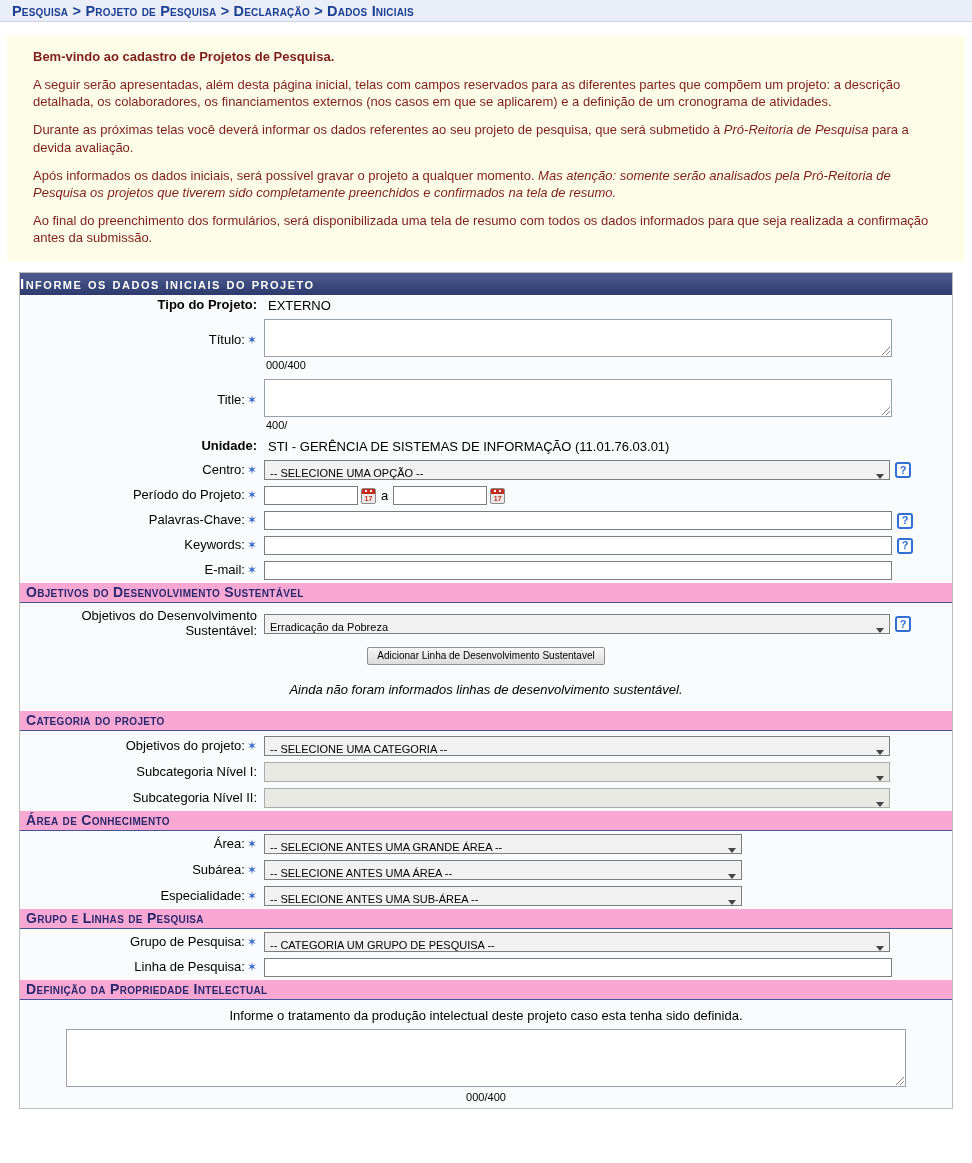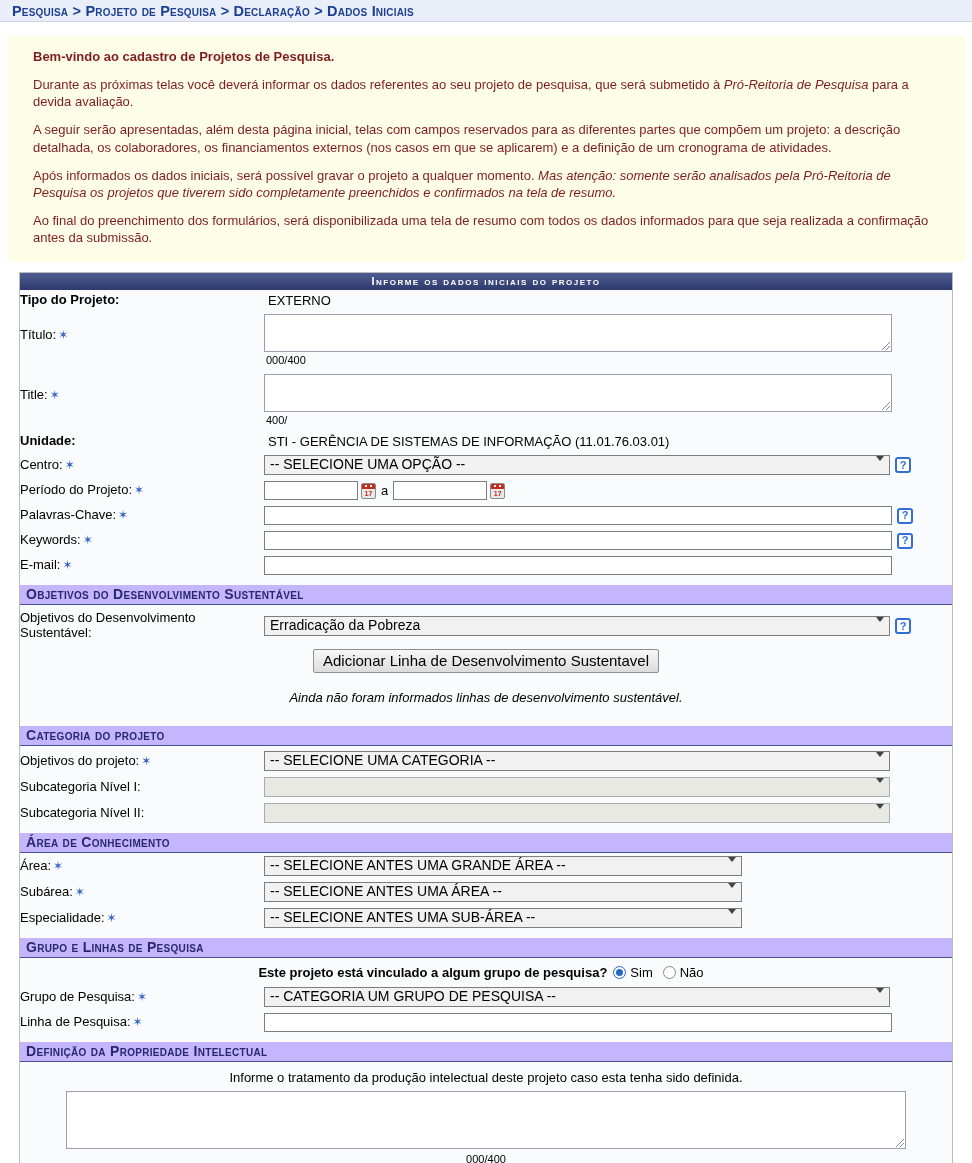--- a/index.html
+++ b/index.html
@@ -11,34 +11,34 @@
 
   
   .welcome { margin:14px 7px 10px 7px; background:#fdfde8; padding:12px 26px 16px 26px; font-size:13px; line-height:1.32; color:#7f1d1d; }
   .welcome p { margin-bottom:11px; }
   .welcome p:last-child { margin-bottom:0; }
   .w-title { font-weight:bold; }
   .it { font-style:italic; }
 
   
   .form-table { width:934px; margin:0 auto; border:1px solid #bdbdbd; background:#fafbfd; font-size:13px; }
-  .form-title { background:linear-gradient(#4d5c90,#2e3a6e); color:#fff; text-align:center; font-weight:bold; font-variant:small-caps; font-size:11px; letter-spacing:1.5px; padding:2px 0 3px; }
+  .form-title { background:linear-gradient(#4d5c90,#2e3a6e); color:#fff; font-weight:bold; font-variant:small-caps; font-size:15px; letter-spacing:1.5px; padding:2px 0 3px; }
 
   .row { display:flex; align-items:center; padding:3px 6px 3px 0; }
   .row.top { align-items:flex-start; }
-  .lbl { width:240px; flex-shrink:0; padding-right:3px; line-height:1.15; }
+  .lbl { width:240px; flex-shrink:0; text-align:right; padding-right:3px; line-height:1.15; }
   .lbl.b { font-weight:bold; }
   .star { color:#3565c6; font-size:12px; margin-left:2px; }
   .fld { flex:1; display:flex; align-items:center; padding-left:4px; }
   .fld.col { flex-direction:column; align-items:flex-start; }
   .val { padding-left:4px; }
 
   
   .txt { height:19px; border:1px solid #7d7d7d; background:#fff; font-size:12.5px; padding:0 3px; font-family:"Liberation Sans",sans-serif; }
-  .sel { height:20px; background:#f1f1f1; border:1px solid #7d7d7d; display:flex; align-items:flex-start; justify-content:space-between; padding:0 5px; font-size:14px; cursor:default;gap:11px; }
+  .sel { height:20px; background:#f1f1f1; border:1px solid #7d7d7d; display:flex; align-items:flex-end; justify-content:space-between; padding:0 5px; font-size:11px; cursor:default;gap:11px; }
   .sel .chev { width:0; height:0; border-left:4px solid transparent; border-right:4px solid transparent; border-top:5px solid #444; margin-left:6px; flex-shrink:0; }
   .sel.dis { background:#e9e9e4; border-color:#ababab; color:#888; }
   .w-full { width:626px; }
   .w-mid { width:478px; }
 
   .ta-wrap { position:relative; display:inline-block; }
   .ta { border:1px solid #9aa0ab; background:#fff; resize:none; display:block; font-family:"Liberation Sans",sans-serif; }
   .grip { position:absolute; right:2px; bottom:2px; width:10px; height:10px;
           background:repeating-linear-gradient(135deg, transparent 0 2px, #8a8a8a 2px 3px);
           clip-path:polygon(100% 0, 100% 100%, 0 100%); }
@@ -51,40 +51,40 @@
   .cal .dot { width:2px; height:2px; background:#fff; }
   .cal .cal-day { font-size:7px; color:#c62c1c; text-align:center; line-height:10px; font-weight:bold; }
 
   
   .radio { width:13px; height:13px; border-radius:50%; border:1px solid #8a8a8a; background:#fff; display:inline-block; position:relative; flex-shrink:0; cursor:pointer; }
   .radio.on { border:1.5px solid #2866c8; }
   .radio.on::after { content:""; position:absolute; inset:2px; border-radius:50%; background:#2866c8; }
   .radio-lbl { margin:0 10px 0 4px; }
 
   
-  .section { background:#c4b5fd; border-bottom:1px solid #44549b; color:#28286e; font-weight:bold; font-variant:small-caps; font-size:14px; padding:1px 6px 2px; letter-spacing:.3px;margin-top:7px; }
+  .section { background:#f9a8d4; border-bottom:1px solid #44549b; color:#28286e; font-weight:bold; font-variant:small-caps; font-size:14px; padding:1px 6px 2px; letter-spacing:.3px; }
 
   .center-row { text-align:center; padding:5px 0; }
-  .btn { background:linear-gradient(#f7f7f7,#dcdcdc); border:1px solid #8f8f8f; border-radius:2px; padding:2px 9px 3px; font-size:15px; font-family:"Liberation Sans",sans-serif; cursor:pointer; }
+  .btn { background:linear-gradient(#f7f7f7,#dcdcdc); border:1px solid #8f8f8f; border-radius:2px; padding:2px 9px 3px; font-size:10px; font-family:"Liberation Sans",sans-serif; cursor:pointer; }
   .empty-msg { text-align:center; font-style:italic; padding:12px 0 14px; }
   .note-msg { text-align:center; padding:5px 0 3px; }
   .q { font-weight:bold; margin-right:6px; }
   .q-row { display:flex; align-items:center; justify-content:center; padding:4px 0; }
 </style>
 </head>
 <body>
 
 <div class="breadcrumb-bar">
   <span>Pesquisa &gt; Projeto de Pesquisa &gt; Declaração &gt; Dados Iniciais</span>
 </div>
 
 <div class="welcome">
   <p class="w-title">Bem-vindo ao cadastro de Projetos de Pesquisa.</p>
+  <p>A seguir serão apresentadas, além desta página inicial, telas com campos reservados para as diferentes partes que compõem um projeto: a descrição detalhada, os colaboradores, os financiamentos externos (nos casos em que se aplicarem) e a definição de um cronograma de atividades.</p>
   <p><span>Durante as próximas telas você deverá informar os dados referentes ao seu projeto de pesquisa, que será submetido à </span><span class="it">Pró-Reitoria de Pesquisa</span><span> para a devida avaliação.</span></p>
-  <p>A seguir serão apresentadas, além desta página inicial, telas com campos reservados para as diferentes partes que compõem um projeto: a descrição detalhada, os colaboradores, os financiamentos externos (nos casos em que se aplicarem) e a definição de um cronograma de atividades.</p>
   <p><span>Após informados os dados iniciais, será possível gravar o projeto a qualquer momento. </span><span class="it">Mas atenção: somente serão analisados pela Pró-Reitoria de Pesquisa os projetos que tiverem sido completamente preenchidos e confirmados na tela de resumo.</span></p>
   <p>Ao final do preenchimento dos formulários, será disponibilizada uma tela de resumo com todos os dados informados para que seja realizada a confirmação antes da submissão.</p>
 </div>
 
 <div class="form-table">
   <div class="form-title">Informe os dados iniciais do projeto</div>
 
   <div class="row">
     <div class="lbl b">Tipo do Projeto:</div>
     <div class="fld">
@@ -246,27 +246,20 @@
     <div class="lbl"><span>Especialidade:</span><span class="star">✶</span></div>
     <div class="fld">
         <div class="sel w-mid">
           <span>-- SELECIONE ANTES UMA SUB-ÁREA --</span>
           <span class="chev"></span>
         </div>
       </div>
   </div>
 
   <div class="section">Grupo e Linhas de Pesquisa</div>
-  <div class="q-row" style="padding-top:7px;">
-    <span class="q">Este projeto está vinculado a algum grupo de pesquisa?</span>
-    <span class="radio on"></span>
-      <span class="radio-lbl">Sim</span>
-    <span class="radio"></span>
-      <span class="radio-lbl">Não</span>
-  </div>
   <div class="row">
     <div class="lbl"><span>Grupo de Pesquisa:</span><span class="star">✶</span></div>
     <div class="fld">
         <div class="sel w-full">
           <span>-- CATEGORIA UM GRUPO DE PESQUISA --</span>
           <span class="chev"></span>
         </div>
       </div>
   </div>
   <div class="row">

